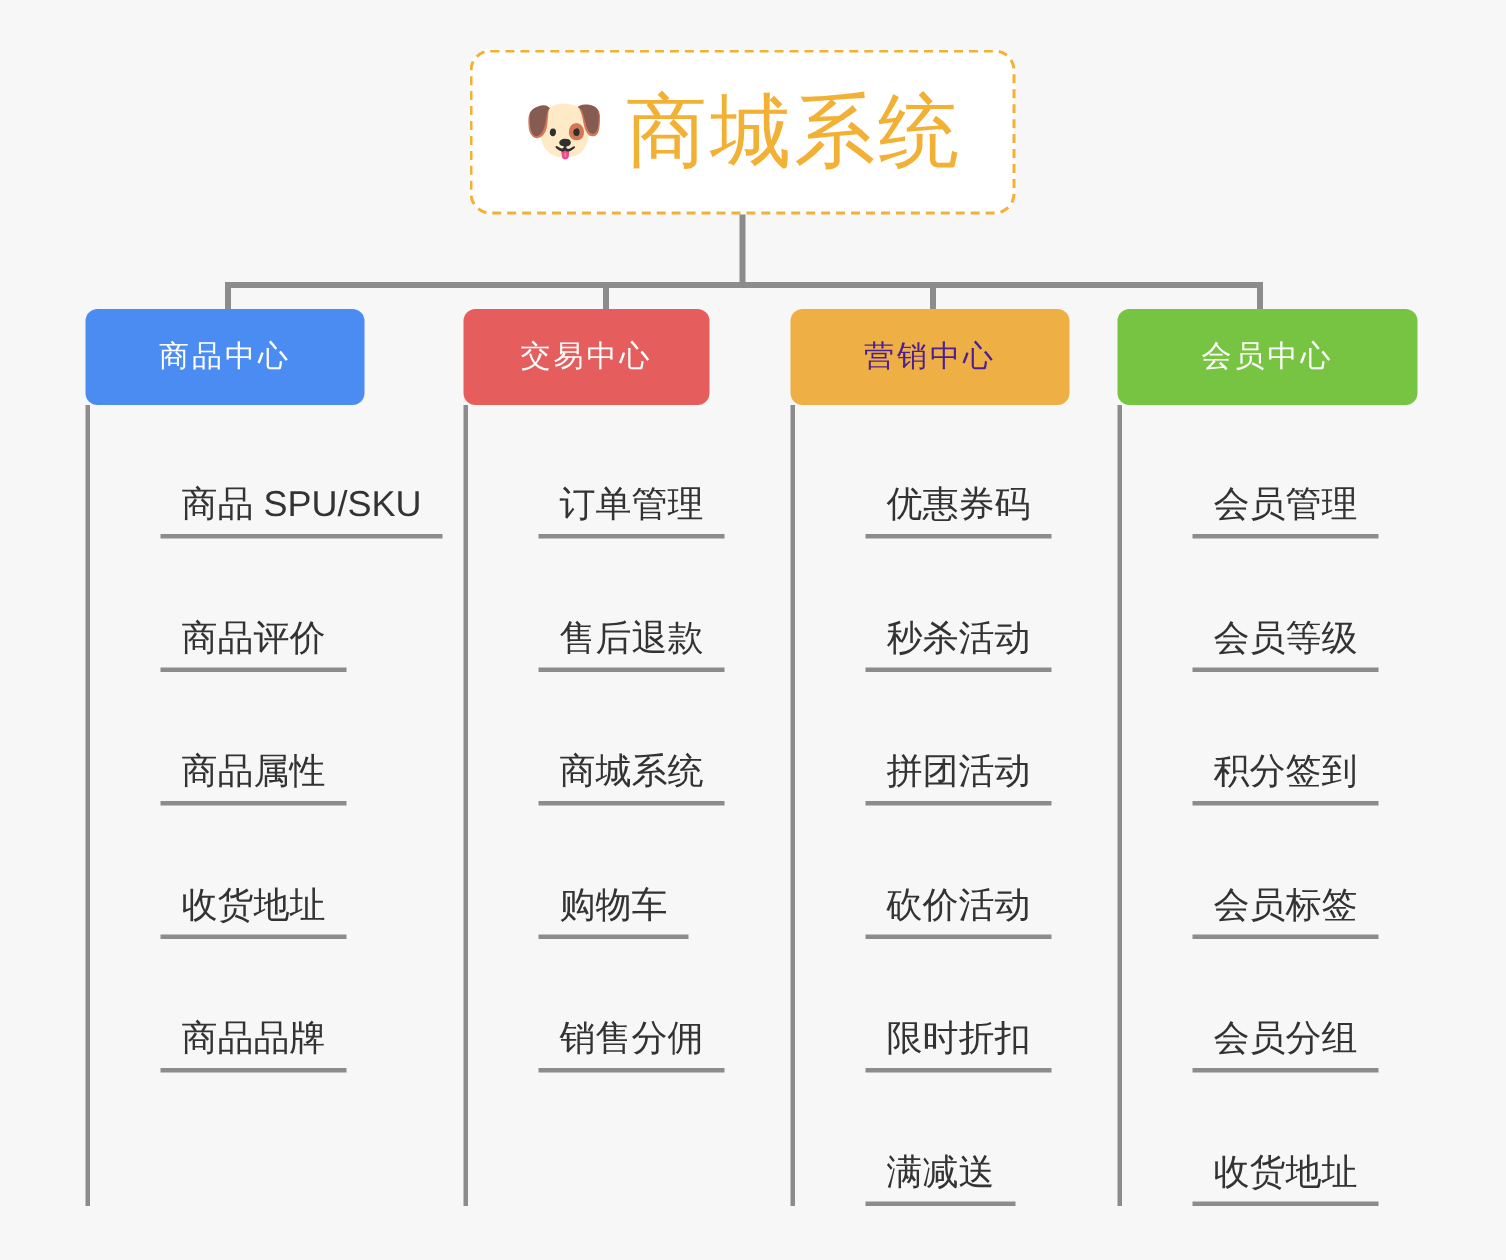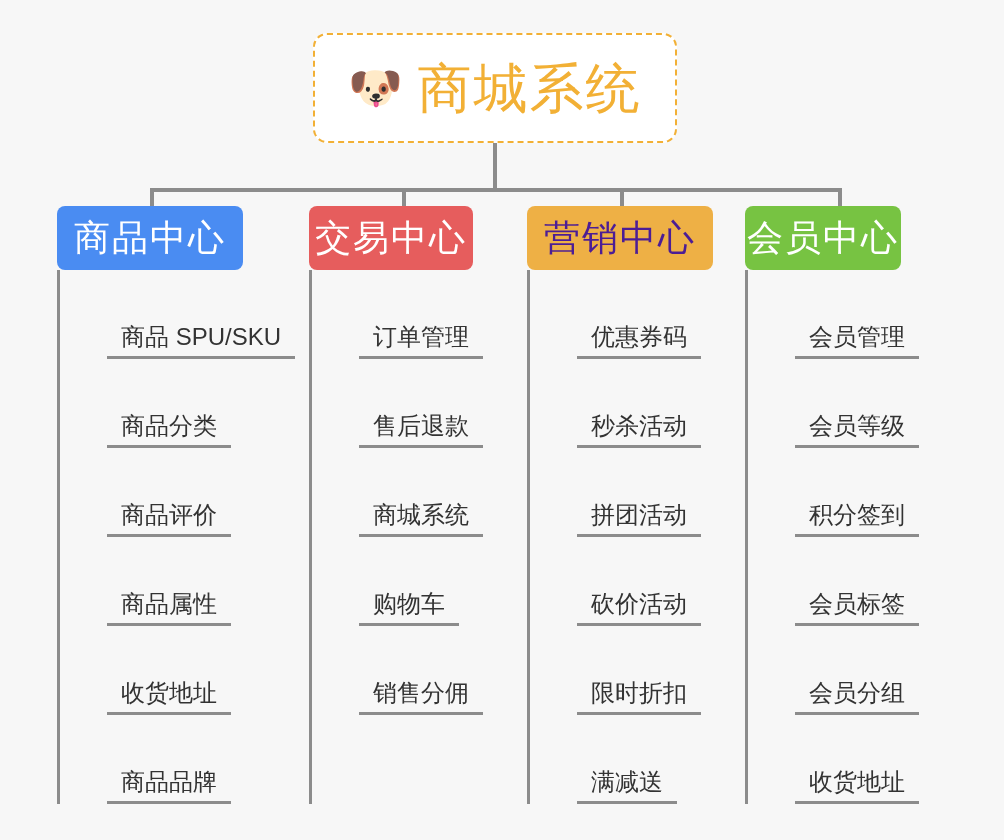--- a/index.html
+++ b/index.html
@@ -83,21 +83,21 @@
   .branch-header {
     height: 64px;
     border-radius: 8px;
     display: flex;
     align-items: center;
     justify-content: center;
     box-sizing: border-box;
   }
   .branch-header-label {
     color: #ffffff;
-    font-size: 36px;
+    font-size: 20px;
     letter-spacing: 2px;
     line-height: 1;
     white-space: nowrap;
   }
 
   
   .branch-spine {
     position: absolute;
     left: 0px;
     top: 64px;
@@ -155,25 +155,20 @@
         </div>
         <div class="branch-spine" style="background: rgb(140, 140, 140); height: 534px;"></div>
         <div class="branch-items">
           <div class="item">
             <div class="item-inner" style="border-bottom-color: rgb(140, 140, 140);">
               <span class="item-label">商品 SPU/SKU</span>
             </div>
           </div>
           <div class="item">
             <div class="item-inner" style="border-bottom-color: rgb(140, 140, 140);">
-              <span class="item-label">商品分类</span>
-            </div>
-          </div>
-          <div class="item">
-            <div class="item-inner" style="border-bottom-color: rgb(140, 140, 140);">
               <span class="item-label">商品评价</span>
             </div>
           </div>
           <div class="item">
             <div class="item-inner" style="border-bottom-color: rgb(140, 140, 140);">
               <span class="item-label">商品属性</span>
             </div>
           </div>
           <div class="item">
             <div class="item-inner" style="border-bottom-color: rgb(140, 140, 140);">
@@ -252,21 +247,21 @@
             </div>
           </div>
           <div class="item">
             <div class="item-inner" style="border-bottom-color: rgb(140, 140, 140);">
               <span class="item-label">满减送</span>
             </div>
           </div>
         </div>
       </div>
       <div class="branch" style="left: 745px; width: 186px;">
-        <div class="branch-header" style="background: rgb(119, 195, 66); width: 156px;">
+        <div class="branch-header" style="background: rgb(119, 195, 66); width: 200px;">
           <span class="branch-header-label" style="color: rgb(255, 255, 255);">会员中心</span>
         </div>
         <div class="branch-spine" style="background: rgb(140, 140, 140); height: 534px;"></div>
         <div class="branch-items">
           <div class="item">
             <div class="item-inner" style="border-bottom-color: rgb(140, 140, 140);">
               <span class="item-label">会员管理</span>
             </div>
           </div>
           <div class="item">

